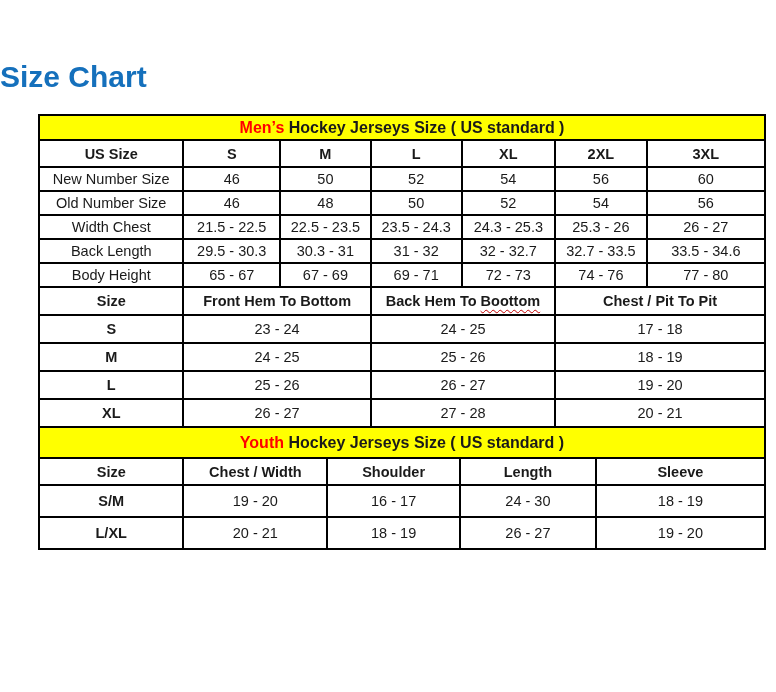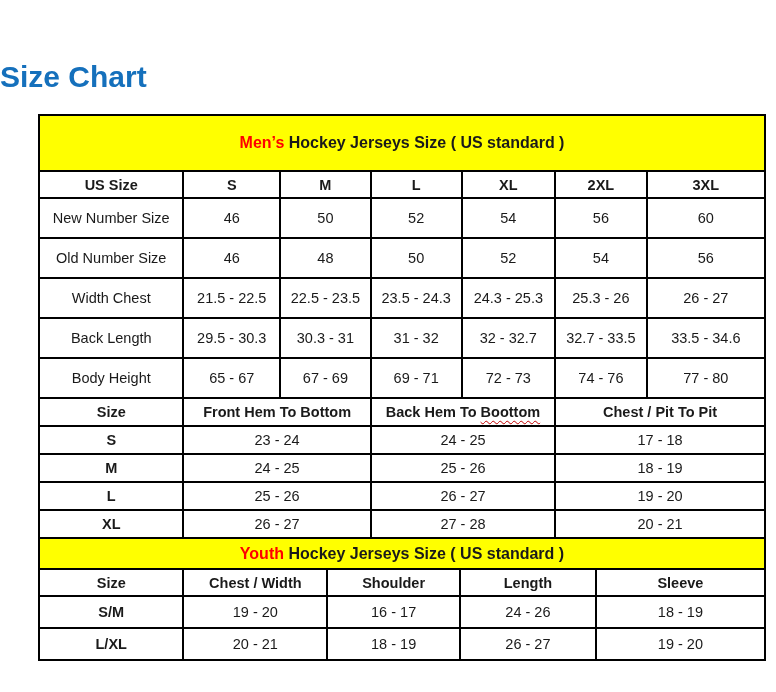--- a/index.html
+++ b/index.html
@@ -36,25 +36,25 @@
     white-space: nowrap;
   }
   th { font-weight: 700; }
   .v, .rl { font-weight: 400; }
   .band-cell {
     background: #ffff00;
     font-weight: 700;
     font-size: 16px;
   }
   .accent { color: #ff0000; }
-  tr.band-mens   { height: 56px; }
+  tr.band-mens   { height: 25px; }
   tr.band-womens { height: 37px; }
   tr.band-youth  { height: 31px; }
   .mens   tr.head { height: 27px; padding-left: 30px; }
-  .mens   tr.r    { height: 40px; margin-top: 28px; }
+  .mens   tr.r    { height: 24px; margin-top: 28px; }
   .womens tr.head { height: 28px; }
   .womens tr.r    { height: 28px; }
   .youth  tr.head { height: 27px; }
   .youth  tr.r    { height: 32px; }
   .sp-wavy {
     text-decoration-line: underline;
     text-decoration-style: wavy;
     text-decoration-color: #c00000;
     text-decoration-thickness: 1px;
     text-underline-offset: 3px;
@@ -205,21 +205,21 @@
       <th>Size</th>
       <th>Chest / Width</th>
       <th>Shoulder</th>
       <th>Length</th>
       <th>Sleeve</th>
     </tr>
     <tr class="r">
       <th>S/M</th>
       <td class="v">19 - 20</td>
       <td class="v">16 - 17</td>
-      <td class="v">24 - 26</td>
+      <td class="v">24 - 30</td>
       <td class="v">18 - 19</td>
     </tr>
     <tr class="r">
       <th>L/XL</th>
       <td class="v">20 - 21</td>
       <td class="v">18 - 19</td>
       <td class="v">26 - 27</td>
       <td class="v">19 - 20</td>
     </tr>
   </tbody>

